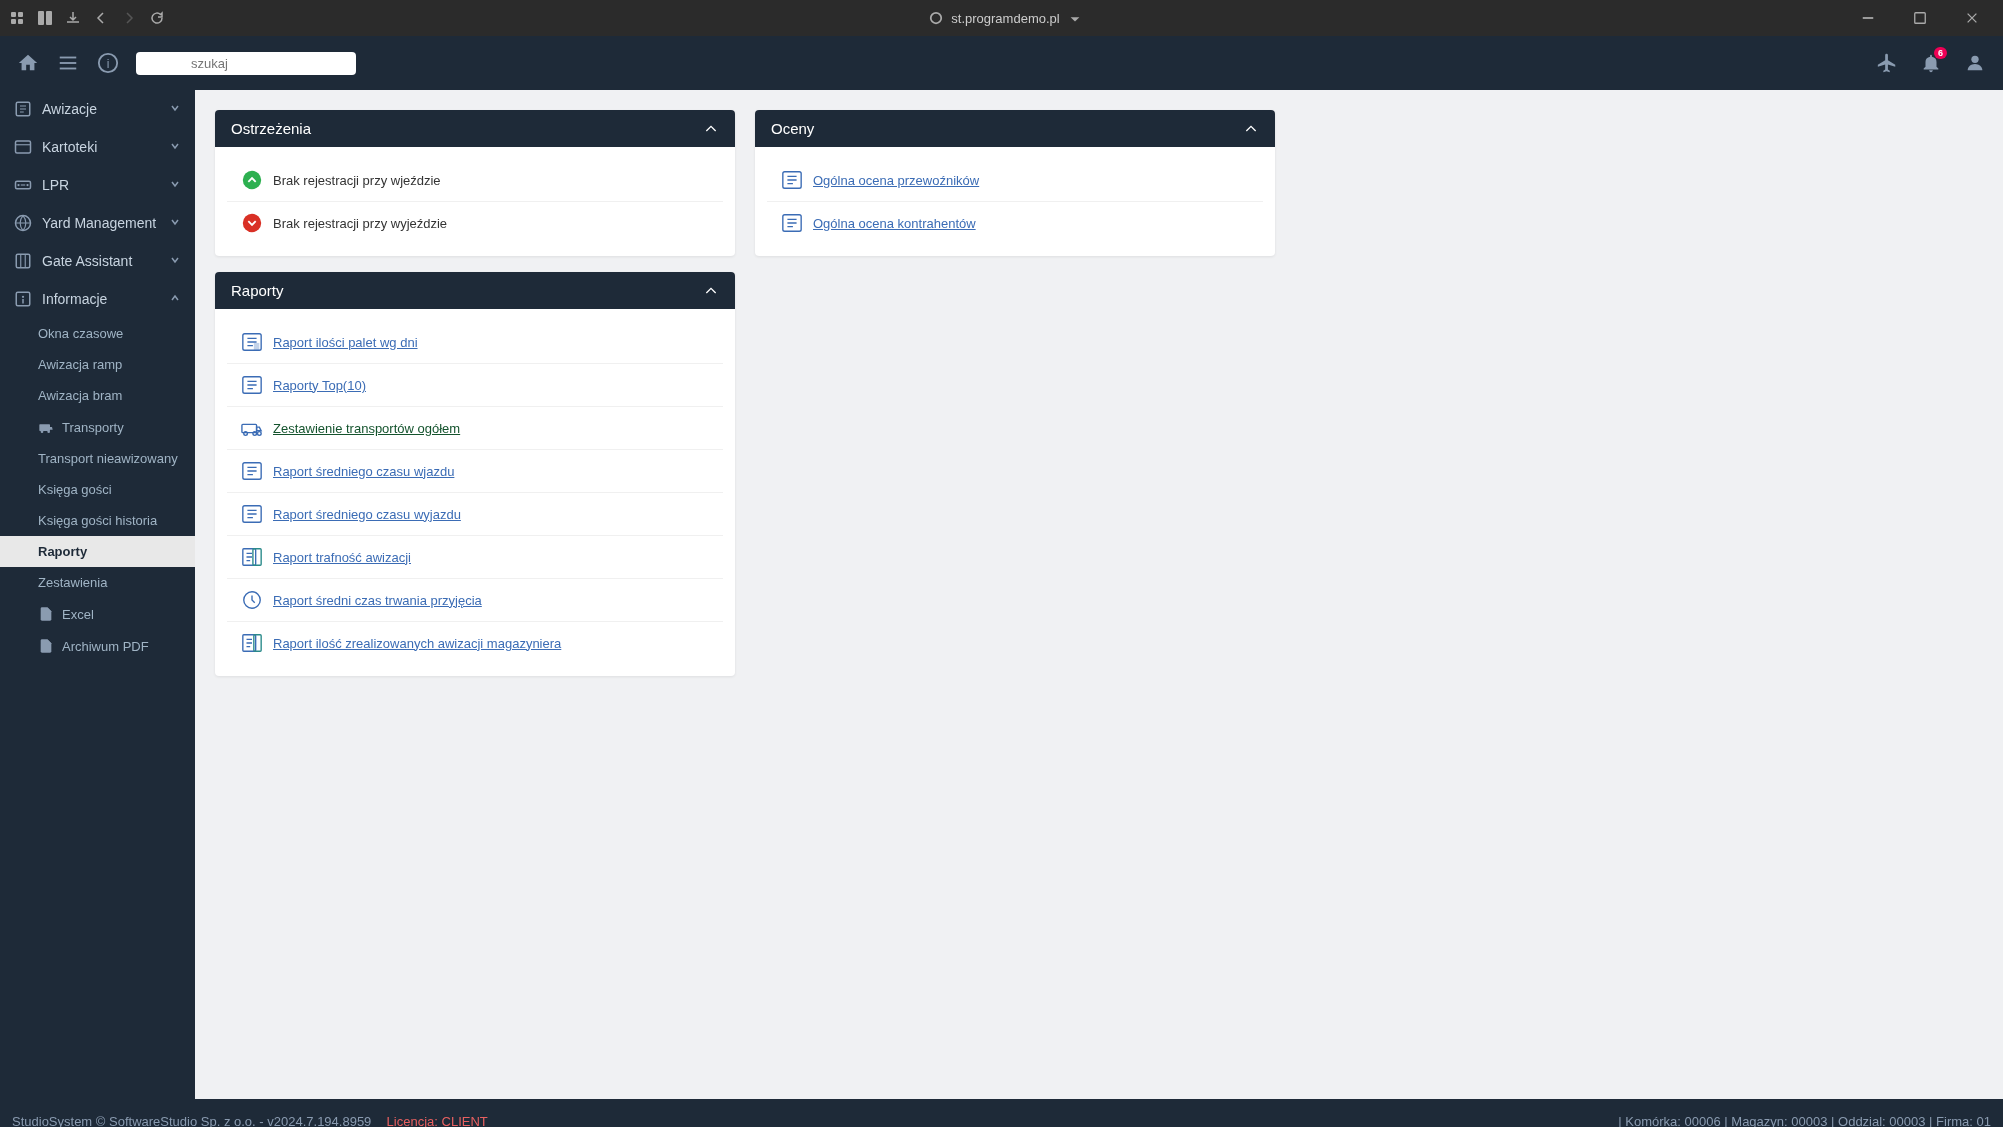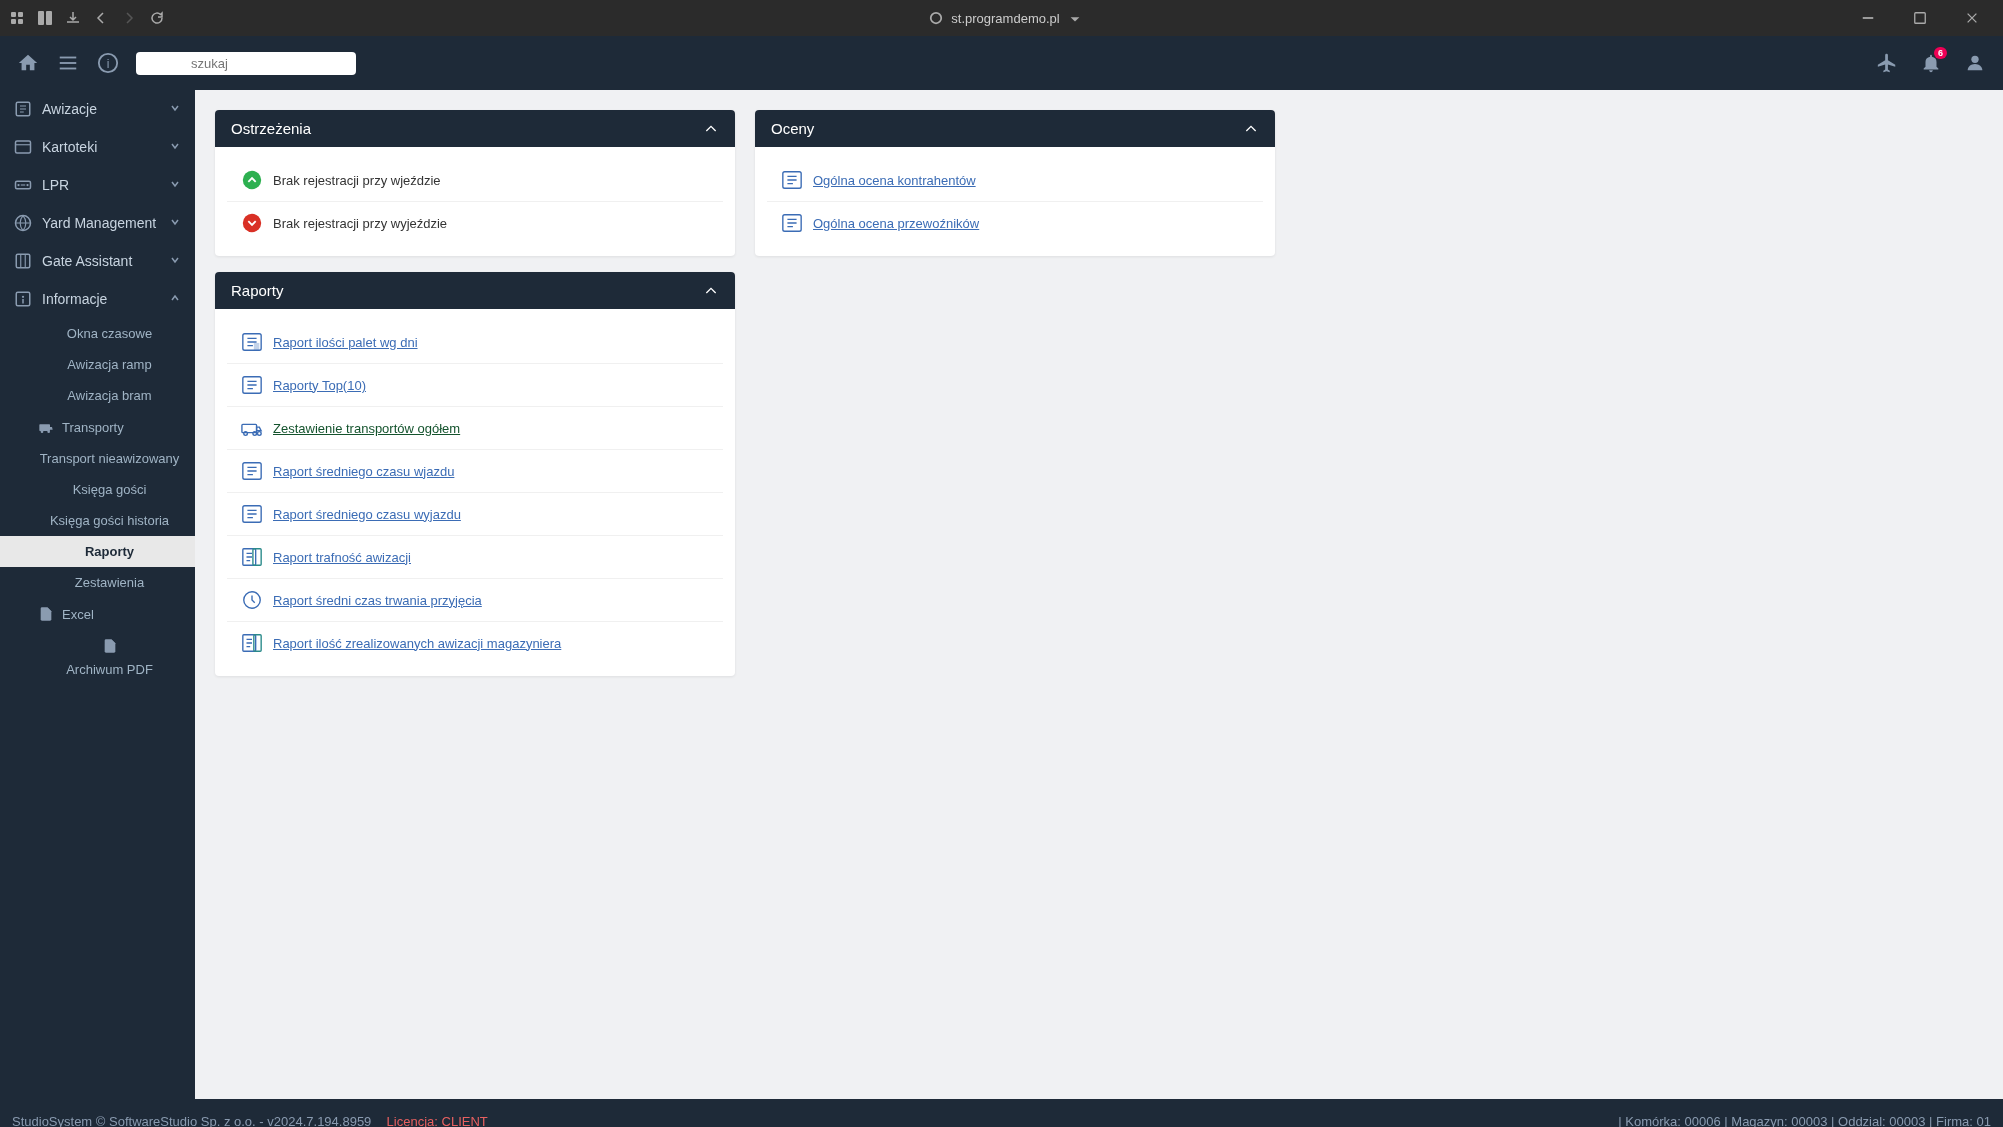--- a/index.html
+++ b/index.html
@@ -62,21 +62,20 @@
     .layout { display: flex; height: calc(1127px - 36px - 54px - 28px); }
 
     
     .sidebar {
       width: 195px;
       min-width: 195px;
       background: #1e2a38;
       color: #c8d4e0;
       overflow-y: auto;
       flex-shrink: 0;
-      text-align: center;
     }
     .sidebar-item {
       display: flex;
       align-items: center;
       padding: 10px 14px;
       cursor: pointer;
       font-size: 14px;
       gap: 10px;
       color: #c8d4e0;
       position: relative;
@@ -393,21 +392,21 @@
     <div class="sidebar-sub-item">
       <span>Zestawienia</span>
     </div>
     <div class="sidebar-sub-item" style="display:flex;align-items:center;gap:8px;">
       <svg viewBox="0 0 24 24" style="width:16px;height:16px;fill:#8a9bb0">
           <path d="M14 2H6a2 2 0 0 0-2 2v16a2 2 0 0 0 2 2h12a2 2 0 0 0 2-2V8z"></path>
           <polyline points="14 2 14 8 20 8"></polyline>
         </svg>
       <span>Excel</span>
     </div>
-    <div class="sidebar-sub-item" style="display:flex;align-items:center;gap:8px;flex-direction:column;">
+    <div class="sidebar-sub-item" style="display:flex;align-items:center;gap:8px;">
       <svg viewBox="0 0 24 24" style="width:16px;height:16px;fill:#8a9bb0">
           <path d="M14 2H6a2 2 0 0 0-2 2v16a2 2 0 0 0 2 2h12a2 2 0 0 0 2-2V8z"></path>
           <polyline points="14 2 14 8 20 8"></polyline>
         </svg>
       <span>Archiwum PDF</span>
     </div>
   </div>
 
   <div class="main-content">
 
@@ -520,28 +519,28 @@
           <svg viewBox="0 0 24 24">
               <path d="M5 15l7-7 7 7" stroke="#fff" stroke-width="2" fill="none"></path>
             </svg>
         </div>
         <div class="card-body">
           <div class="card-row">
             <svg viewBox="0 0 24 24">
               <rect x="2" y="3" width="20" height="18" rx="2" fill="none" stroke="#3b6cb5" stroke-width="1.5"></rect>
               <path d="M7 8h10M7 12h10M7 16h6" stroke="#3b6cb5" stroke-width="1.5" fill="none"></path>
             </svg>
-            <span style="color:#3b6cb5;text-decoration:underline;cursor:pointer;">Ogólna ocena kontrahentów</span>
+            <span style="color:#3b6cb5;text-decoration:underline;cursor:pointer;">Ogólna ocena przewoźników</span>
           </div>
           <div class="card-row">
             <svg viewBox="0 0 24 24">
               <rect x="2" y="3" width="20" height="18" rx="2" fill="none" stroke="#3b6cb5" stroke-width="1.5"></rect>
               <path d="M7 8h10M7 12h10M7 16h6" stroke="#3b6cb5" stroke-width="1.5" fill="none"></path>
             </svg>
-            <span style="color:#3b6cb5;text-decoration:underline;cursor:pointer;">Ogólna ocena przewoźników</span>
+            <span style="color:#3b6cb5;text-decoration:underline;cursor:pointer;">Ogólna ocena kontrahentów</span>
           </div>
         </div>
       </div>
     </div>
   </div>
 </div>
 
 <div class="statusbar">
   <div class="statusbar-left">
     <span>StudioSystem © SoftwareStudio Sp. z o.o. - v2024.7.194.8959</span>

